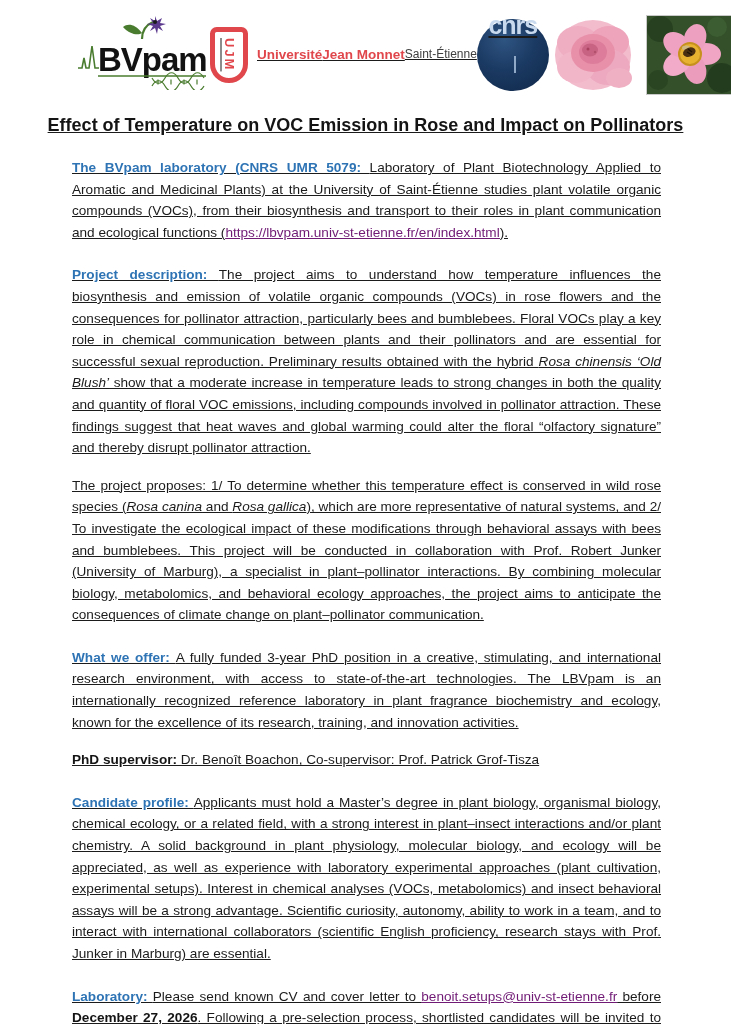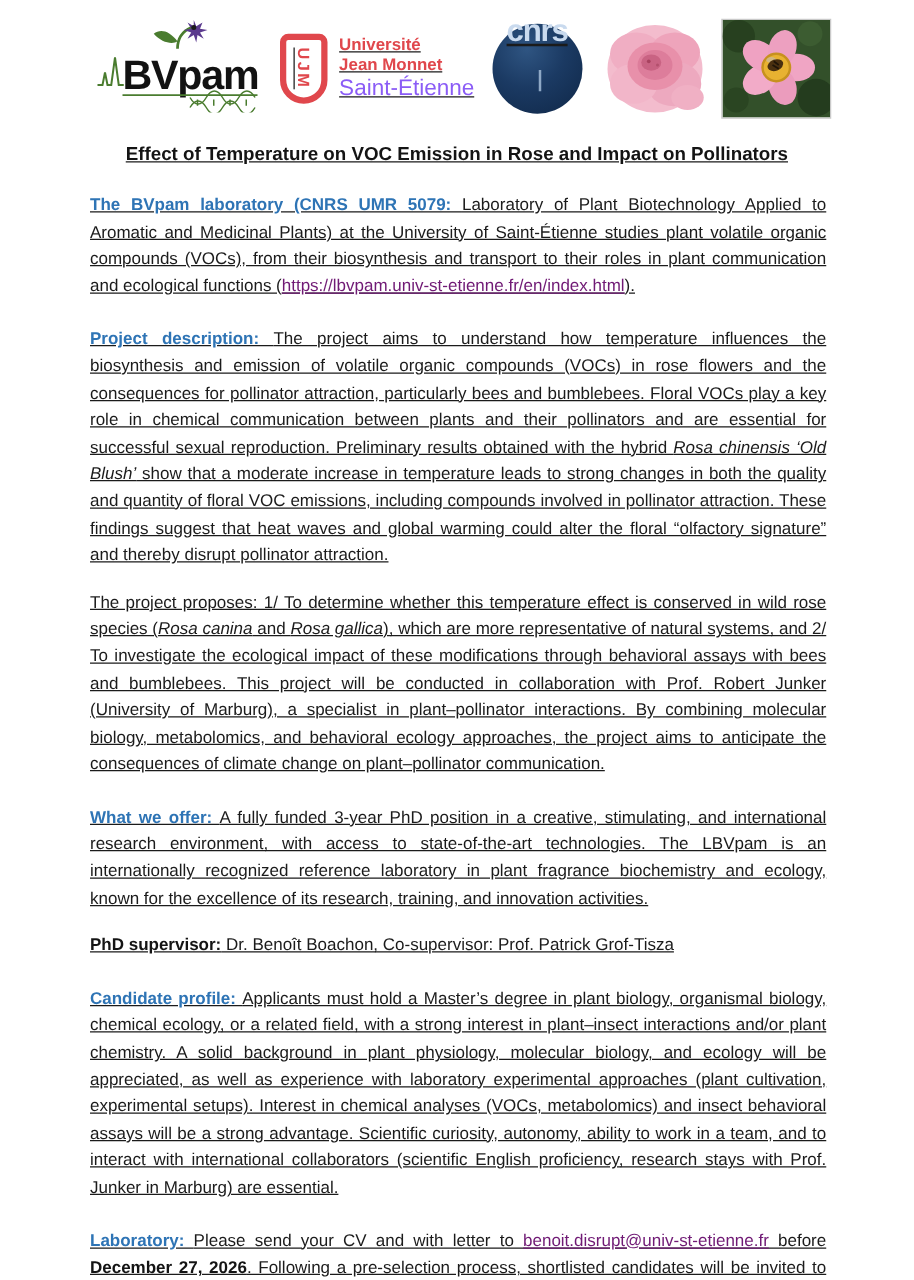--- a/index.html
+++ b/index.html
@@ -9,33 +9,33 @@
     position:relative;overflow:hidden;box-sizing:border-box;text-decoration:underline;
   }
   
   .logo-row{display:flex;align-items:center;justify-content:space-between;padding:14px 66px 0 76px;}
   .bvpam{width:134px;flex:0 0 auto;}
   svg text{font-family:"Liberation Sans",sans-serif;}
   .ujm{display:flex;align-items:center;gap:9px;flex:0 0 auto;}
   .ujm-shield{width:38px;height:56px;border:5px solid #e0474c;border-radius:8px 8px 23px 23px;
     display:flex;align-items:center;justify-content:center;box-sizing:border-box;}
   .ujm-mono{writing-mode:vertical-lr;font-weight:700;color:#e0474c;font-size:13px;letter-spacing:2px;}
-  .ujm-lines{display:flex;flex-direction:column;line-height:1.18;}
+  .ujm-lines{display:flex;flex-direction:row;line-height:1.18;}
   .ujm-l1,.ujm-l2{color:#e0474c;font-weight:700;font-size:13.5px;}
-  .ujm-l3{color:#8b5cf6;font-weight:400;font-size:18px;}
+  .ujm-l3{color:#404040;font-weight:400;font-size:12px;}
   .cnrs{width:72px;height:72px;border-radius:50%;flex:0 0 auto;position:relative;
     background:radial-gradient(circle at 38% 28%,#2f5582 0%,#1b3a63 45%,#0f2747 100%);
     display:flex;justify-content:center;}
   .cnrs-text{color:#c9daee;font-weight:700;font-size:25px;letter-spacing:-1px;margin-top:-8px;}
   .cnrs-line{position:absolute;width:2px;height:17px;background:#8fa9c6;left:37px;top:37px;}
   .flowers{display:flex;align-items:center;gap:5px;flex:0 0 auto;}
   .photo-frame{border:1px solid #c9c9c9;line-height:0;}
   
   .title{ text-align:center;font-weight:700;font-size:14.8px;color:#141414;margin:17px 0 0 0;}
-  .subtitle{text-align:center;font-weight:700;font-size:15px;color:#141414;margin:19px 0 0 0;}
+  .subtitle{text-align:center;font-weight:700;font-size:18px;color:#141414;margin:19px 0 0 0;}
   
   .content{padding:0 70px 0 72px;}
   .body{font-size:13.6px;line-height:21.6px;text-align:justify;margin:21px 0 0 0;}
   .body.cont{margin-top:16px;}
   .h{color:#2e74b5;font-weight:700;}
   .b{font-weight:700;color:#141414;}
   .i{font-style:italic;}
   a.a{color:#701a75;text-decoration:underline;cursor:pointer;}
 </style>
 </head>
@@ -135,16 +135,16 @@
     <p class="body"><span class="h">Project description: </span><span>The project aims to understand how temperature influences the biosynthesis and emission of volatile organic compounds (VOCs) in rose flowers and the consequences for pollinator attraction, particularly bees and bumblebees. Floral VOCs play a key role in chemical communication between plants and their pollinators and are essential for successful sexual reproduction. Preliminary results obtained with the hybrid </span><span class="i">Rosa chinensis ‘Old Blush’</span><span> show that a moderate increase in temperature leads to strong changes in both the quality and quantity of floral VOC emissions, including compounds involved in pollinator attraction. These findings suggest that heat waves and global warming could alter the floral “olfactory signature” and thereby disrupt pollinator attraction.</span></p>
 
     <p class="body cont"><span>The project proposes: 1/ To determine whether this temperature effect is conserved in wild rose species (</span><span class="i">Rosa canina</span><span> and </span><span class="i">Rosa gallica</span><span>), which are more representative of natural systems, and 2/ To investigate the ecological impact of these modifications through behavioral assays with bees and bumblebees. This project will be conducted in collaboration with Prof. Robert Junker (University of Marburg), a specialist in plant–pollinator interactions. By combining molecular biology, metabolomics, and behavioral ecology approaches, the project aims to anticipate the consequences of climate change on plant–pollinator communication.</span></p>
 
     <p class="body"><span class="h">What we offer: </span><span>A fully funded 3-year PhD position in a creative, stimulating, and international research environment, with access to state-of-the-art technologies. The LBVpam is an internationally recognized reference laboratory in plant fragrance biochemistry and ecology, known for the excellence of its research, training, and innovation activities.</span></p>
 
     <p class="body cont"><span class="b">PhD supervisor:</span><span> Dr. Benoît Boachon, Co-supervisor: Prof. Patrick Grof-Tisza</span></p>
 
     <p class="body"><span class="h">Candidate profile: </span><span>Applicants must hold a Master’s degree in plant biology, organismal biology, chemical ecology, or a related field, with a strong interest in plant–insect interactions and/or plant chemistry. A solid background in plant physiology, molecular biology, and ecology will be appreciated, as well as experience with laboratory experimental approaches (plant cultivation, experimental setups). Interest in chemical analyses (VOCs, metabolomics) and insect behavioral assays will be a strong advantage. Scientific curiosity, autonomy, ability to work in a team, and to interact with international collaborators (scientific English proficiency, research stays with Prof. Junker in Marburg) are essential.</span></p>
 
-    <p class="body"><span class="h">Laboratory: </span><span>Please send your CV and with letter to </span><a class="a">benoit.disrupt@univ-st-etienne.fr</a><span> before </span><span class="b">December 27, 2026</span><span>. Following a pre-selection process, shortlisted candidates will be invited to apply to the doctoral school competitive selection.</span></p>
+    <p class="body"><span class="h">Laboratory: </span><span>Please send known CV and cover letter to </span><a class="a">benoit.setups@univ-st-etienne.fr</a><span> before </span><span class="b">December 27, 2026</span><span>. Following a pre-selection process, shortlisted candidates will be invited to apply to the doctoral school competitive selection.</span></p>
 
   </div>
 </div>
 
 </body></html>

